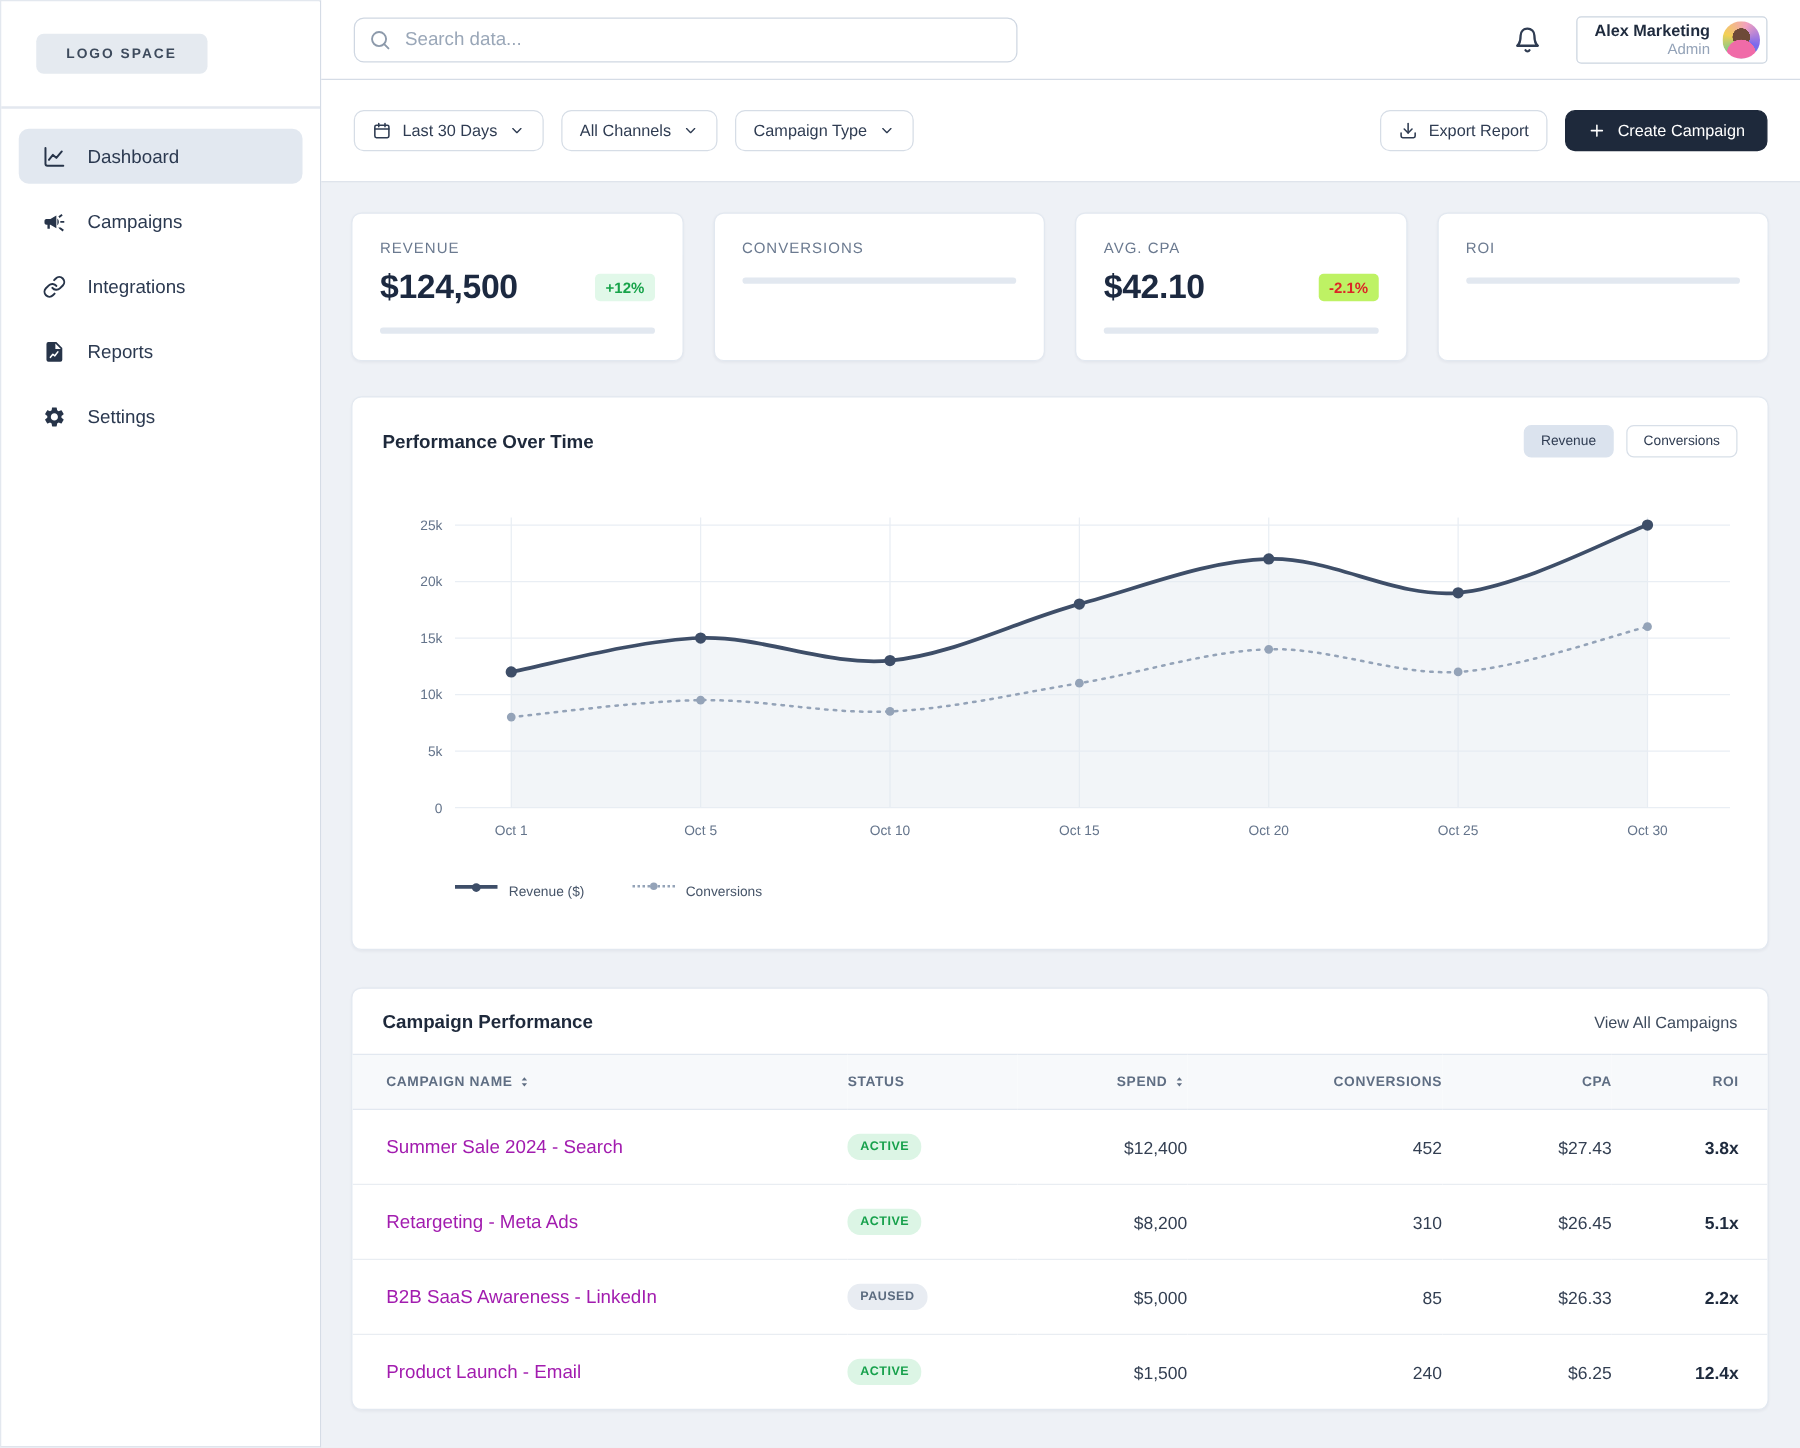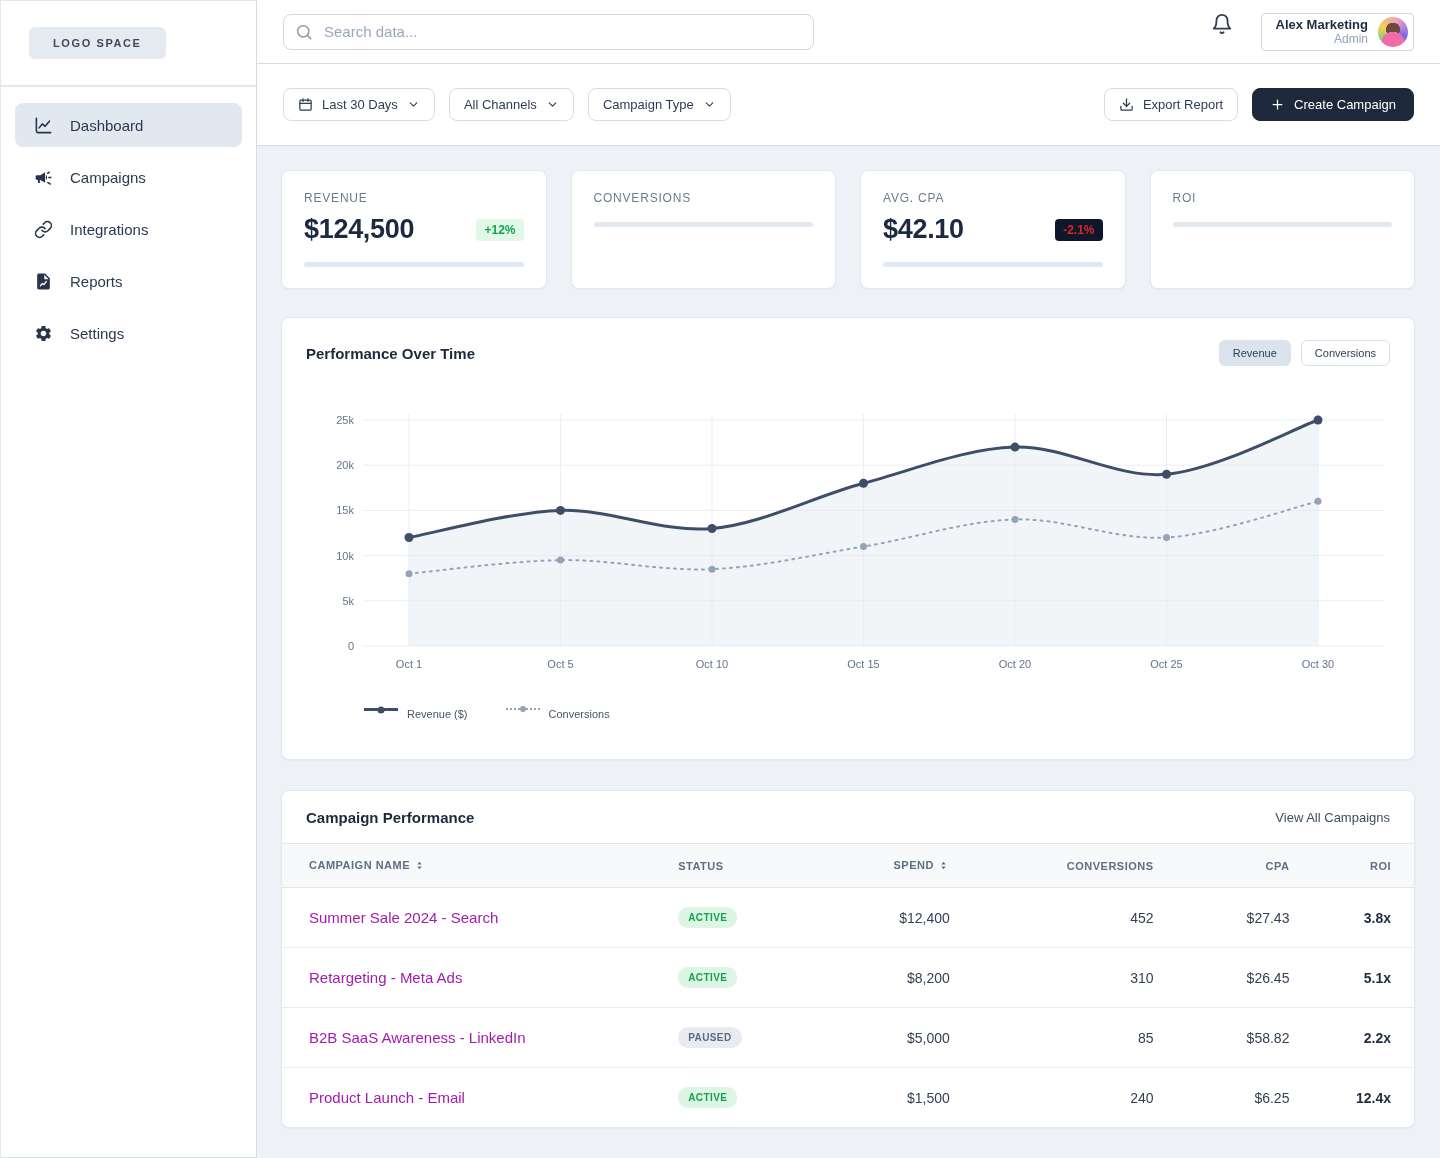--- a/index.html
+++ b/index.html
@@ -45,21 +45,21 @@
     flex-shrink:0;
   }
   .search-wrap { position:relative; width:531px; }
   .search-wrap svg { position:absolute; left:12px; top:9px; width:18px; height:18px; }
   .search-input {
     width:100%; height:36px; border:1px solid #cfd7e2; border-radius:8px;
     padding:0 12px 0 40px; font-size:15px; font-family:inherit; color:#334155;
     background:#fff; outline:none;
   }
   .search-input::placeholder { color:#9aa7b8; }
-  .topbar-right { display:flex; gap:28px; }
+  .topbar-right { display:flex; align-items:center; gap:28px; }
   .bell-btn { background:none; border:none; cursor:pointer; width:22px; height:22px; }
   .user-chip {
     display:flex; align-items:center; gap:10px; border:1px solid #ccd5e0; background:#fff;
     border-radius:4px; padding:4px 5px 4px 14px; cursor:pointer; height:38px;
   }
   .user-names { text-align:right; }
   .user-name { font-size:13px; font-weight:bold; color:#1f2b3e; line-height:15px; }
   .user-role { font-size:12px; color:#94a3b8; line-height:14px; }
   .avatar {
     width:30px; height:30px; border-radius:50%;
@@ -100,21 +100,21 @@
   }
 
   
   .kpi-row { display:flex; gap:24px; }
   .kpi { flex:1; height:119px; padding:20px 22px 0 22px; }
   .kpi-label { font-size:12px; letter-spacing:0.8px; color:#6b7a90; }
   .kpi-mid { display:flex; justify-content:space-between; align-items:center; margin-top:9px; }
   .kpi-value { font-size:27px; font-weight:bold; color:#1c2940; letter-spacing:-0.3px; }
   .kpi-badge { font-size:12px; font-weight:bold; border-radius:4px; padding:4px 8px; }
   .kpi-badge.up { background:#e1f8e9; color:#18a34a; }
-  .kpi-badge.down { background:#0f172a; color:#dc2626; }
+  .kpi-badge.down { background:#bef264; color:#dc2626; }
   .kpi-bar { margin-top:17px; height:5px; border-radius:3px; background:#e2e8f0; }
 
   
   .chart-card { margin-top:28px; padding:22px 24px; height:443px; }
   .chart-head { display:flex; justify-content:space-between; align-items:center; }
   .chart-title { font-size:15px; font-weight:bold; color:#1e293b; }
   .chip-group { display:flex; gap:10px; }
   .chip {
     font-size:11px; font-family:inherit; color:#2f3c52; background:#fff;
     border:1px solid #d8dfe8; border-radius:6px; padding:6px 13px; cursor:pointer;
@@ -422,21 +422,21 @@
     <td class="ar num">$8,200</td>
     <td class="ar num">310</td>
     <td class="ar num">$26.45</td>
     <td class="ar roi">5.1x</td>
   </tr>
               <tr>
     <td class="al name">B2B SaaS Awareness - LinkedIn</td>
     <td class="al"><span class="status paused">PAUSED</span></td>
     <td class="ar num">$5,000</td>
     <td class="ar num">85</td>
-    <td class="ar num">$58.82</td>
+    <td class="ar num">$26.33</td>
     <td class="ar roi">2.2x</td>
   </tr>
               <tr>
     <td class="al name">Product Launch - Email</td>
     <td class="al"><span class="status active">ACTIVE</span></td>
     <td class="ar num">$1,500</td>
     <td class="ar num">240</td>
     <td class="ar num">$6.25</td>
     <td class="ar roi">12.4x</td>
   </tr>

